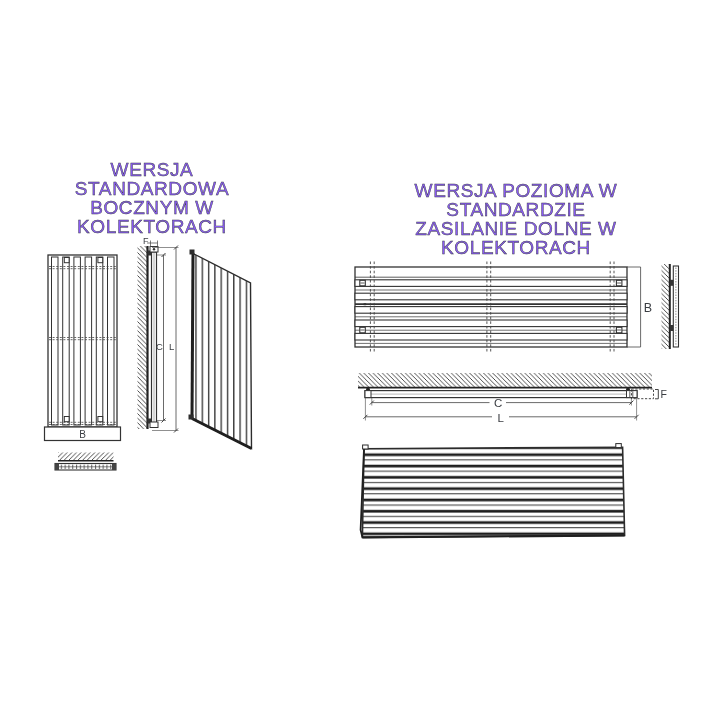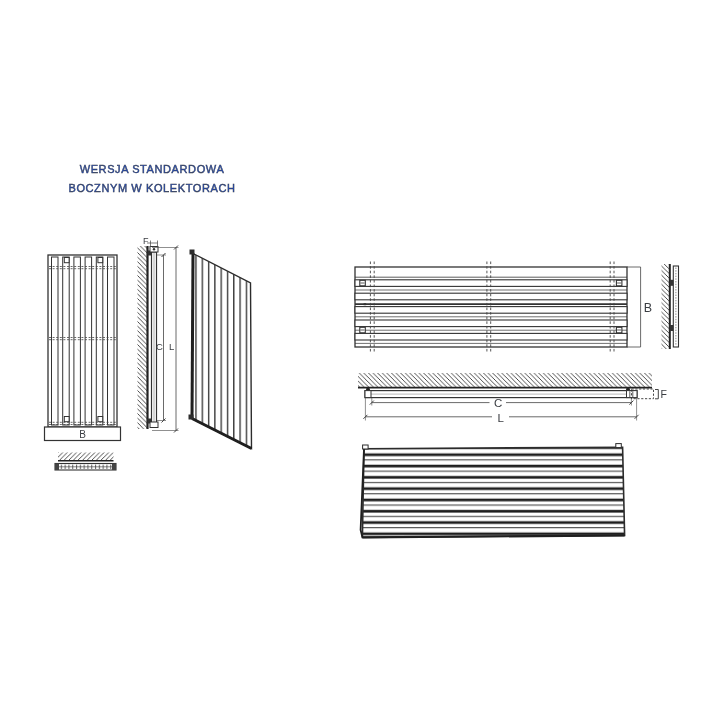--- a/index.html
+++ b/index.html
@@ -1,36 +1,40 @@
 <!DOCTYPE html>
 <html><head>
 <meta charset="utf-8">
 <style>
   html,body{margin:0;padding:0;background:#ffffff;}
   .stage{position:relative;width:720px;height:720px;background:#ffffff;overflow:hidden;
          font-family:"Liberation Sans",sans-serif;}
-  .title{position:absolute;color:#1d4ed8;font-size:11px;line-height:19px;
+  .title{position:absolute;color:#8b5cf6;font-size:19px;line-height:19px;
          letter-spacing:.6px;text-align:center;font-weight:bold;
          -webkit-text-stroke:.1px #3a3d42;}
   .title.thin{font-weight:normal;-webkit-text-stroke:.45px #3a3d42;}
   #left-title{left:36px;top:160px;width:232px;}
   #right-title{left:352px;top:181px;width:328px;}
   svg{position:absolute;left:0;top:0;}
   text{font-family:"Liberation Sans",sans-serif;fill:#3a3d42;}
 </style>
 </head>
 <body>
 
 <div class="stage">
 
   <div class="title thin" id="left-title">
     <div>WERSJA STANDARDOWA</div>
     <div>BOCZNYM W KOLEKTORACH</div>
   </div>
 
+  <div class="title thin" id="right-title">
+    <div>WERSJA POZIOMA W STANDARDZIE</div>
+    <div>ZASILANIE DOLNE W KOLEKTORACH</div>
+  </div>
 
   <svg width="720" height="720" viewBox="0 0 720 720">
     <defs>
       <pattern id="hatch1" patternUnits="userSpaceOnUse" width="4.6" height="4.6">
         <path d="M0,4.6 L4.6,0" stroke="#3a3a3a" stroke-width="0.9"></path>
       </pattern>
       <pattern id="hatch2" patternUnits="userSpaceOnUse" width="4.6" height="4.6">
         <path d="M0,0 L4.6,4.6" stroke="#3a3a3a" stroke-width="0.9"></path>
       </pattern>
       <pattern id="vstripe" patternUnits="userSpaceOnUse" width="6.3" height="10">

